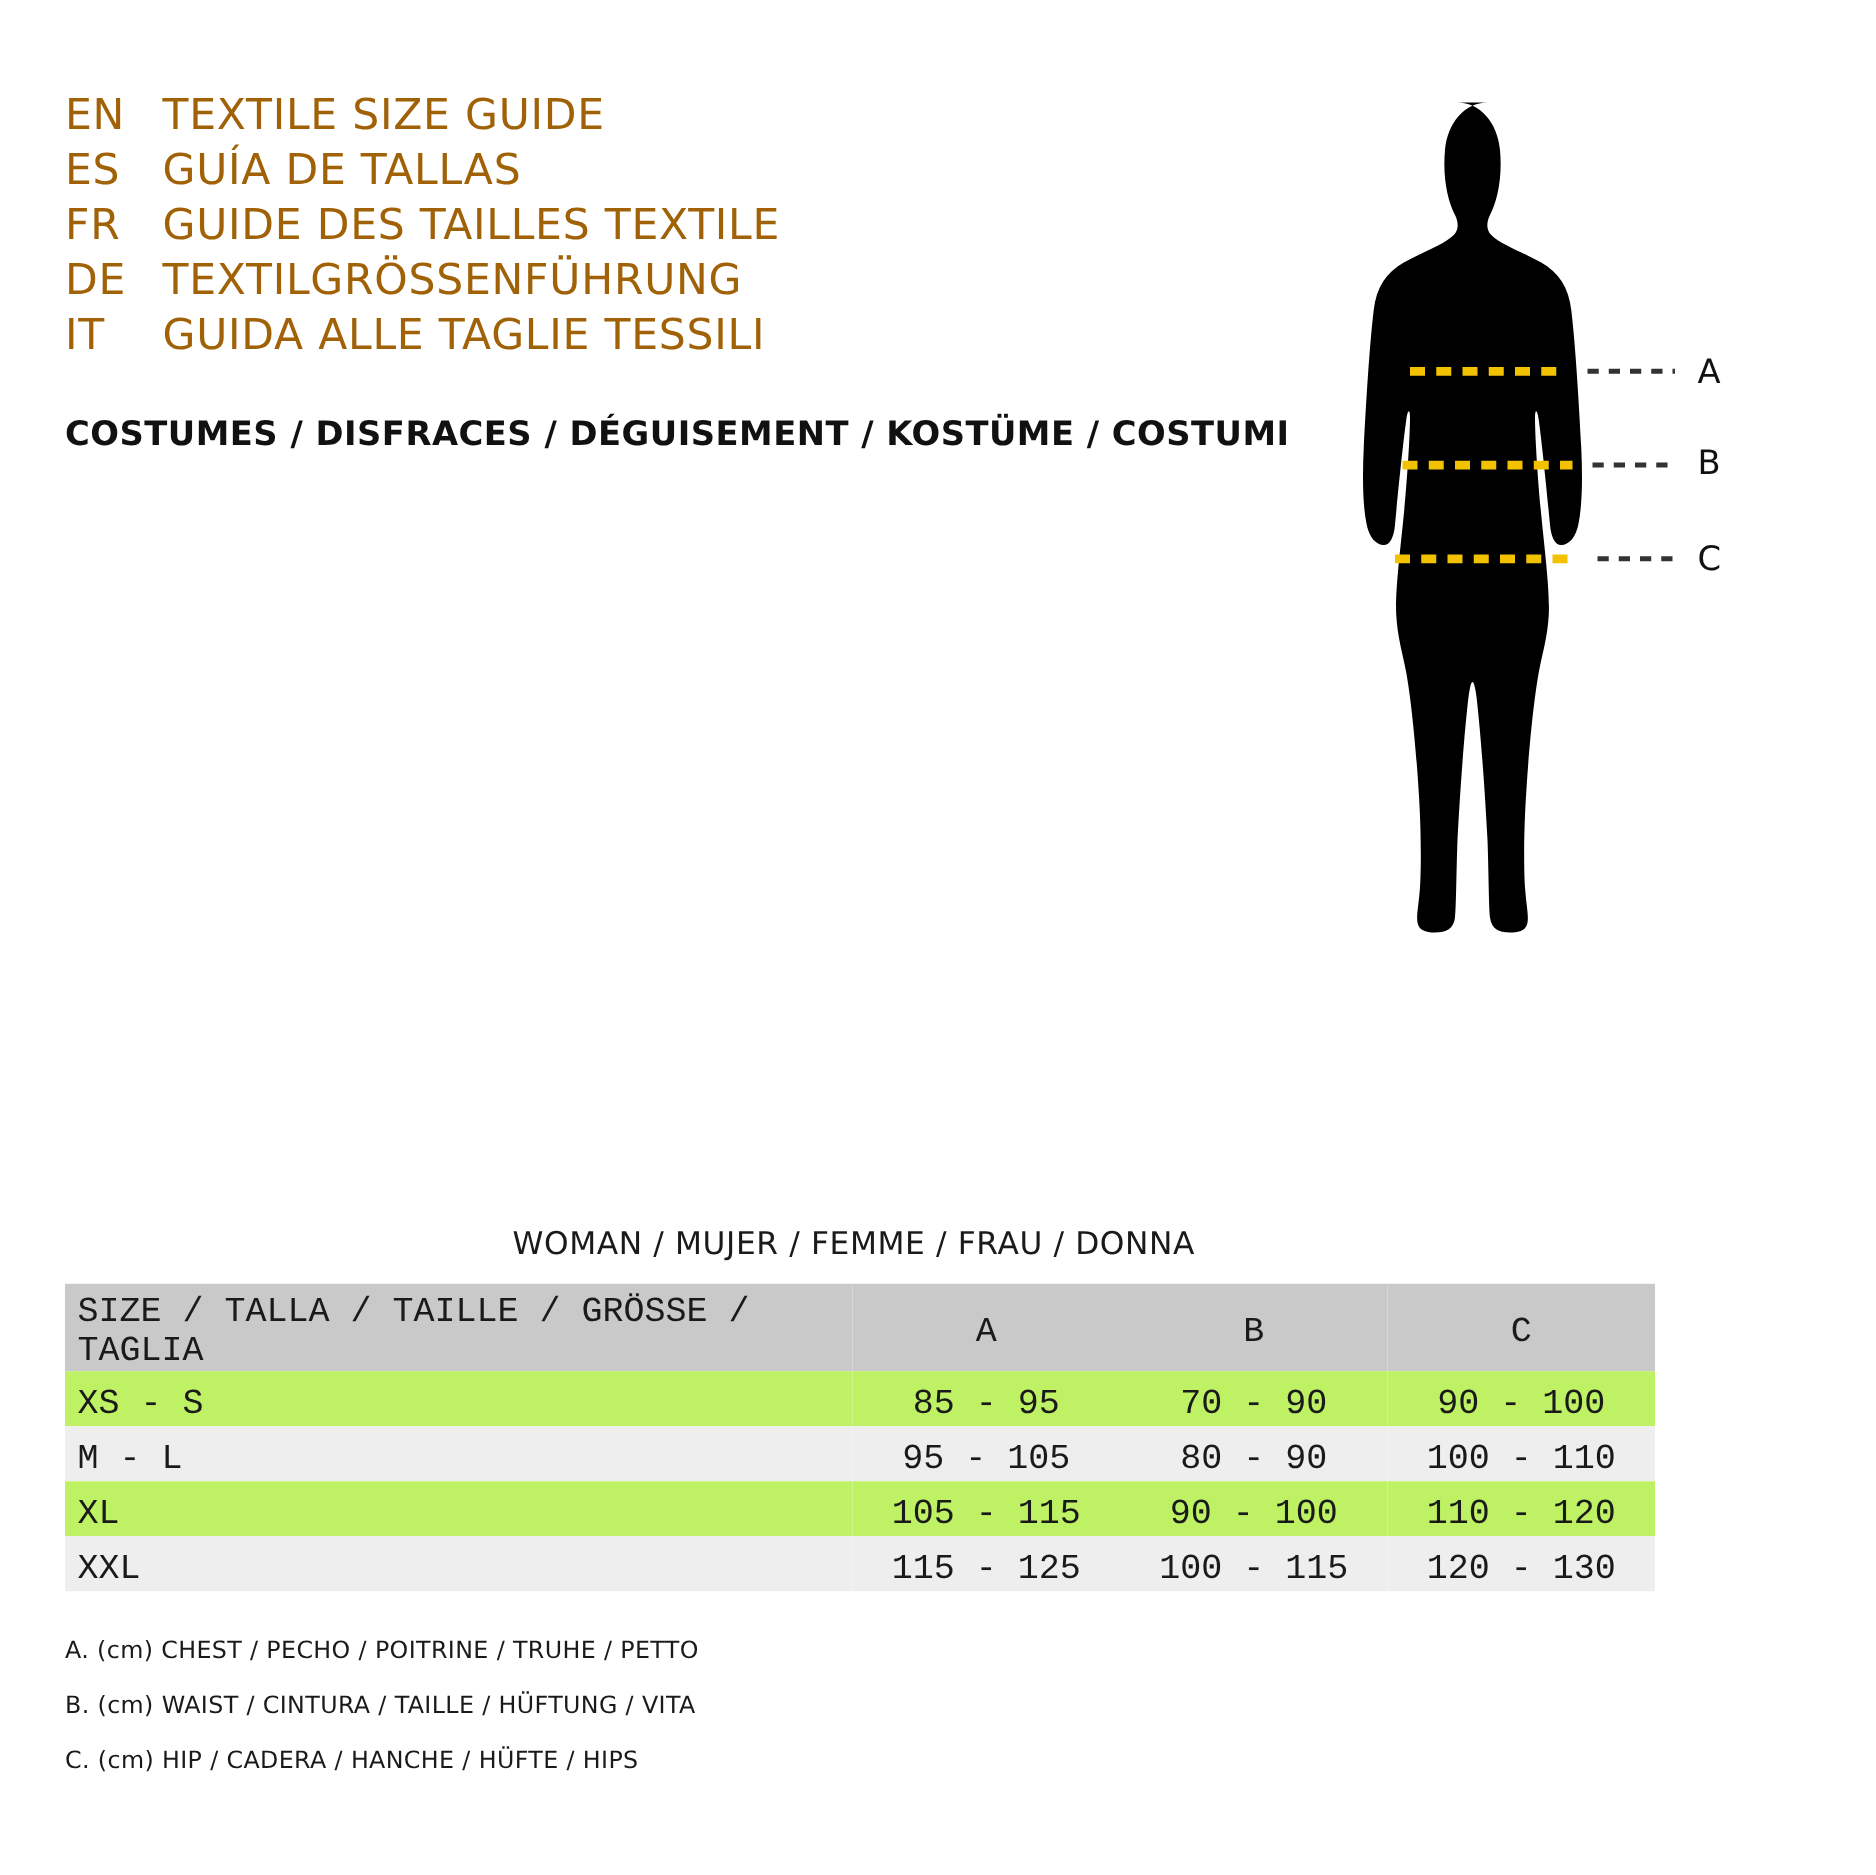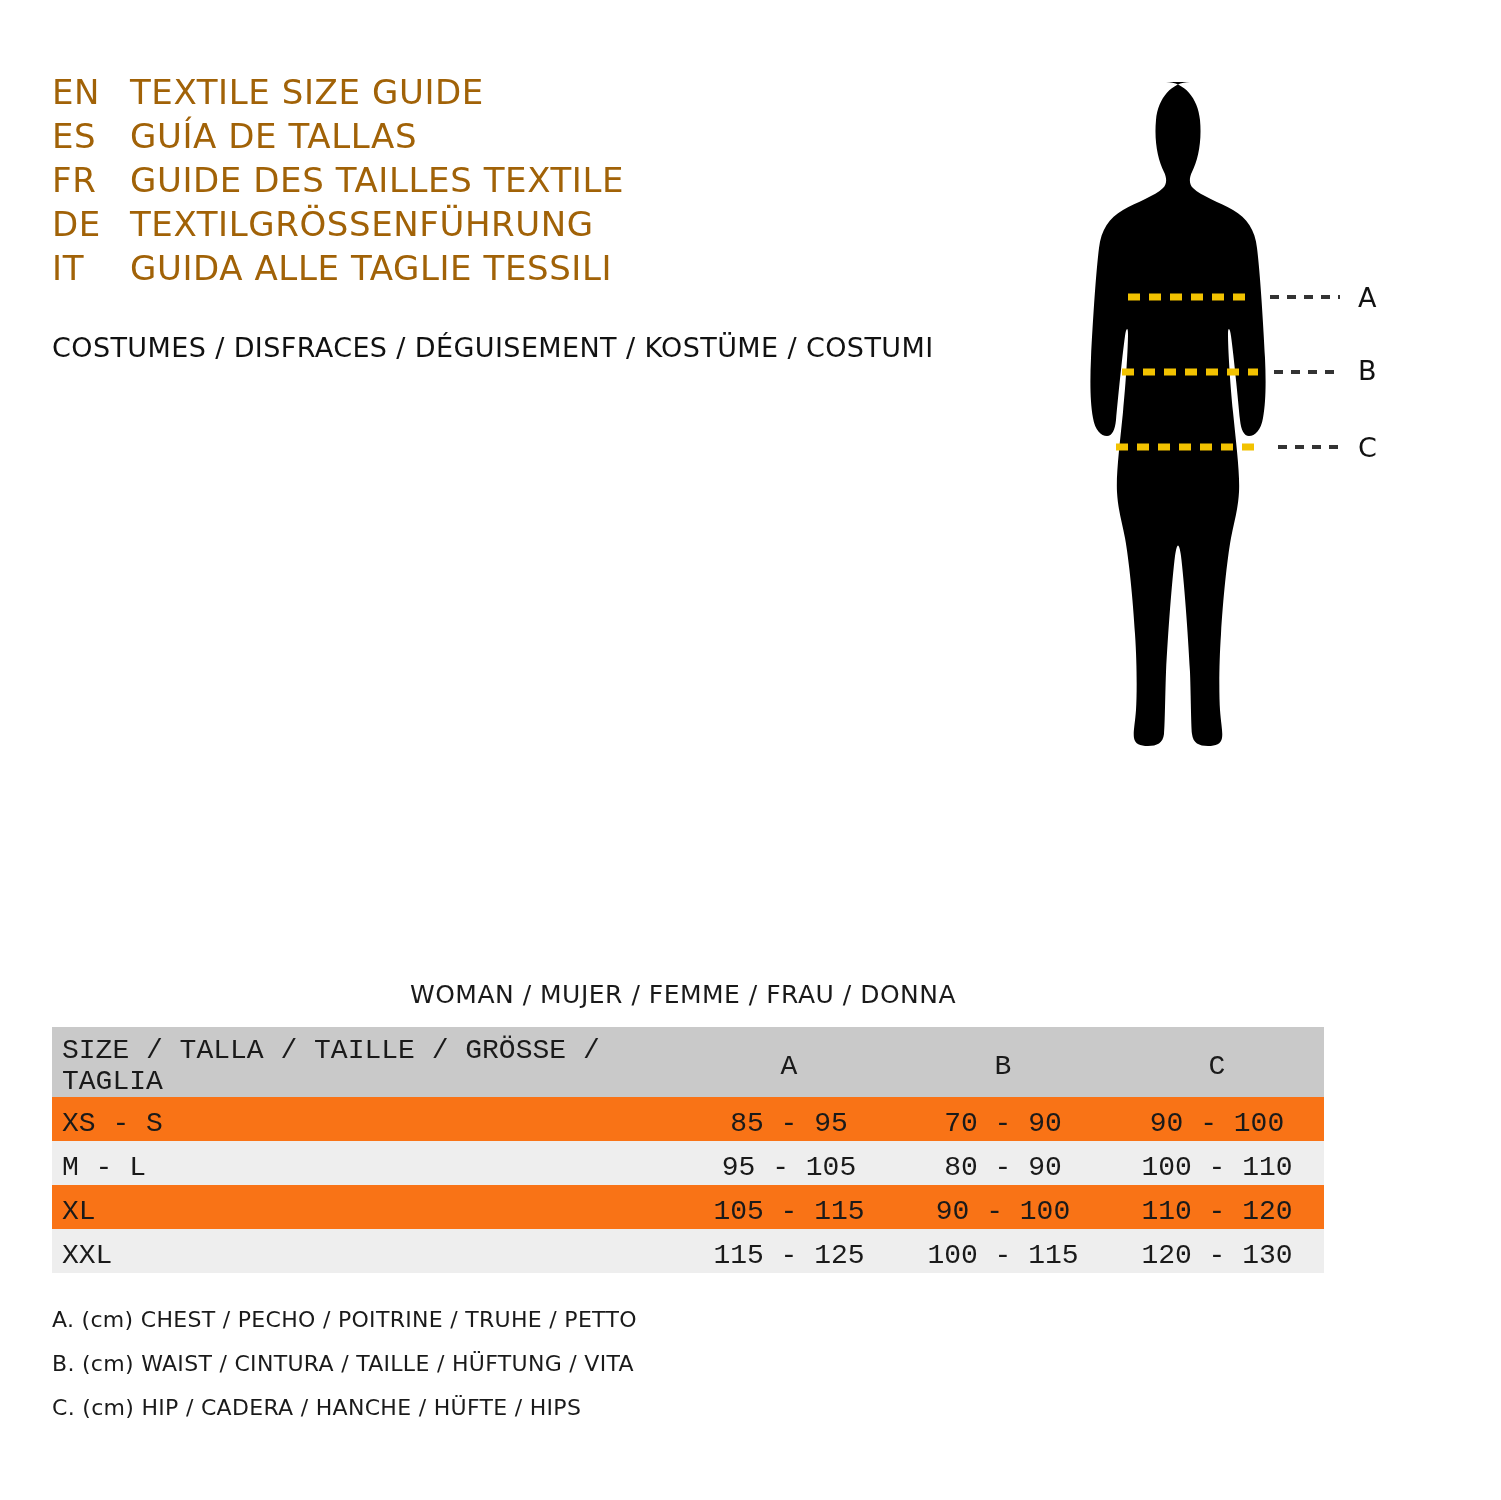--- a/index.html
+++ b/index.html
@@ -36,21 +36,21 @@
     flex: 0 0 78px;
   }
   .lang-text {
     flex: 1 1 auto;
   }
   .costumes-line {
     position: absolute;
     left: 52px;
     top: 332px;
     font-size: 27px;
-    font-weight: normal;
+    font-weight: bold;
     letter-spacing: 0.4px;
     color: #111111;
   }
 
   
   .figure-wrap {
     position: absolute;
     left: 1040px;
     top: 60px;
     width: 420px;
@@ -107,36 +107,36 @@
     text-align: left;
     padding-left: 10px;
     width: 620px;
   }
   table.size-table th.col-m,
   table.size-table td.col-m {
     text-align: center;
     width: 214px;
   }
   table.size-table tbody tr.odd {
-    background: #f97316;
+    background: #bef264;
   }
   table.size-table tbody tr.even {
     background: #eeeeee;
     margin-top: 18px;
   }
 
   
   .legend {
     position: absolute;
     left: 52px;
     top: 1298px;
     width: 1000px;
   }
   .legend-line {
-    font-size: 22px;
+    font-size: 19px;
     letter-spacing: 0.3px;
     color: #1a1a1a;
     height: 44px;
     line-height: 44px;
   }
 </style>
 </head>
 <body>
 
 <div class="lang-block">

